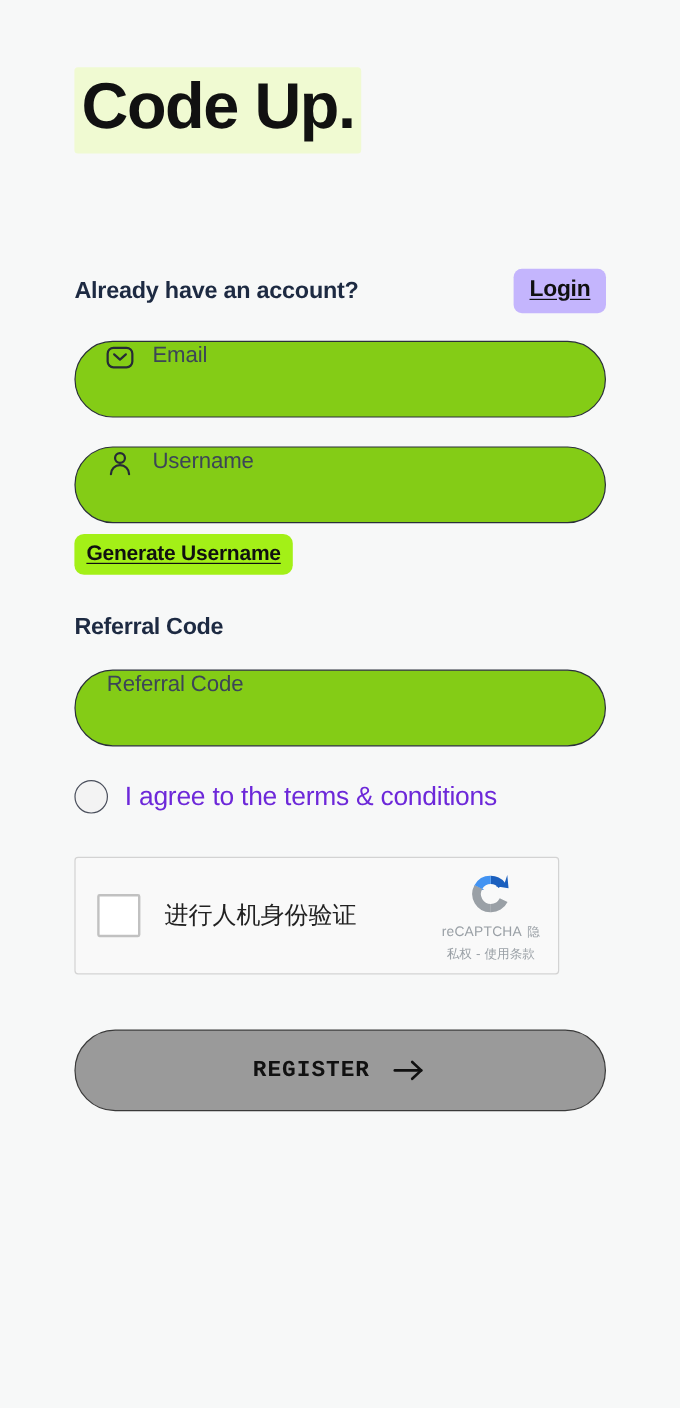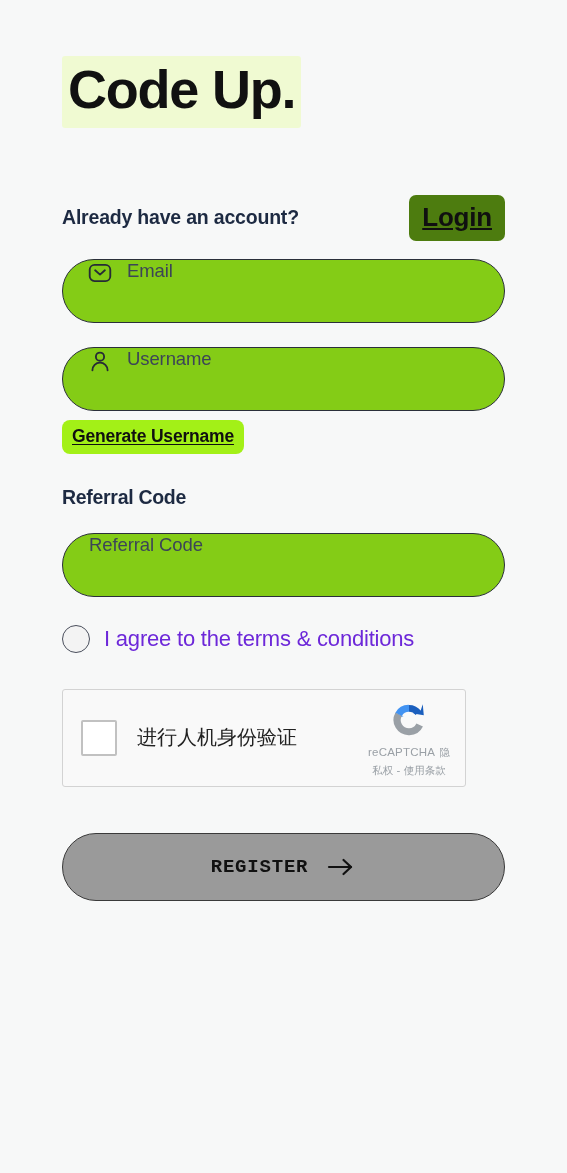--- a/index.html
+++ b/index.html
@@ -35,39 +35,39 @@
     font-weight: bold;
     letter-spacing: -1.2px;
     color: #111111;
     padding: 2px 6px 6px 6px;
     margin: 0;
     border-radius: 3px;
   }
 
   
   .account-row {
-    margin-top: 73px;
+    margin-top: 98px;
     height: 34px;
     display: flex;
     align-items: center;
     justify-content: space-between;
   }
   .account-text {
     font-size: 19.5px;
     font-weight: bold;
     color: #1d2a42;
     letter-spacing: -0.2px;
   }
   .login-btn {
-    background: #4d7c0f;
+    background: #c4b5fd;
     border: none;
     border-radius: 7px;
     padding: 7px 13px 8px 13px;
     font-family: "Liberation Sans", sans-serif;
-    font-size: 26px;
+    font-size: 19px;
     font-weight: bold;
     color: #101010;
     text-decoration: underline;
     text-underline-offset: 2px;
     cursor: pointer;
     letter-spacing: -0.2px;
   }
 
   
   .field {

